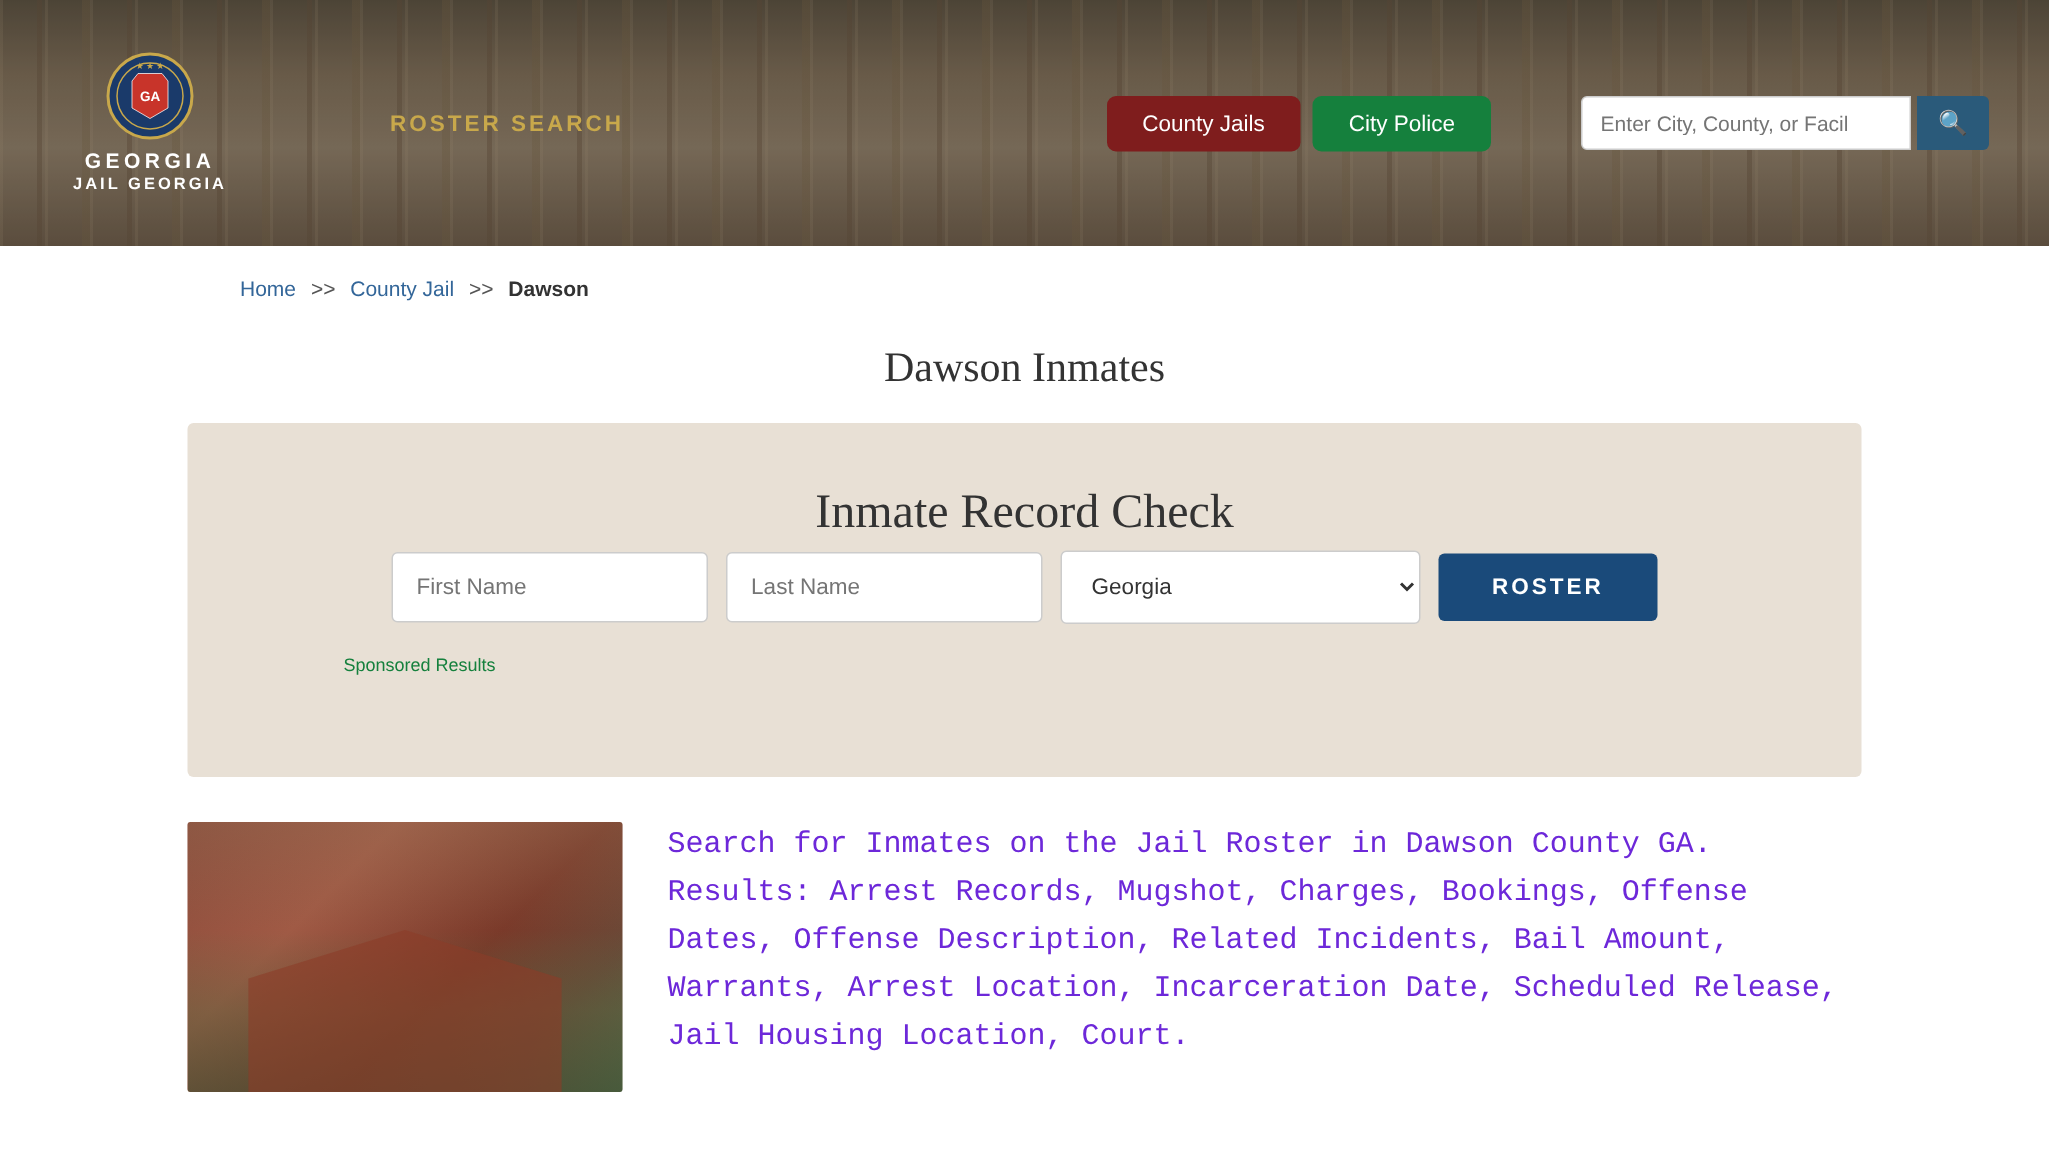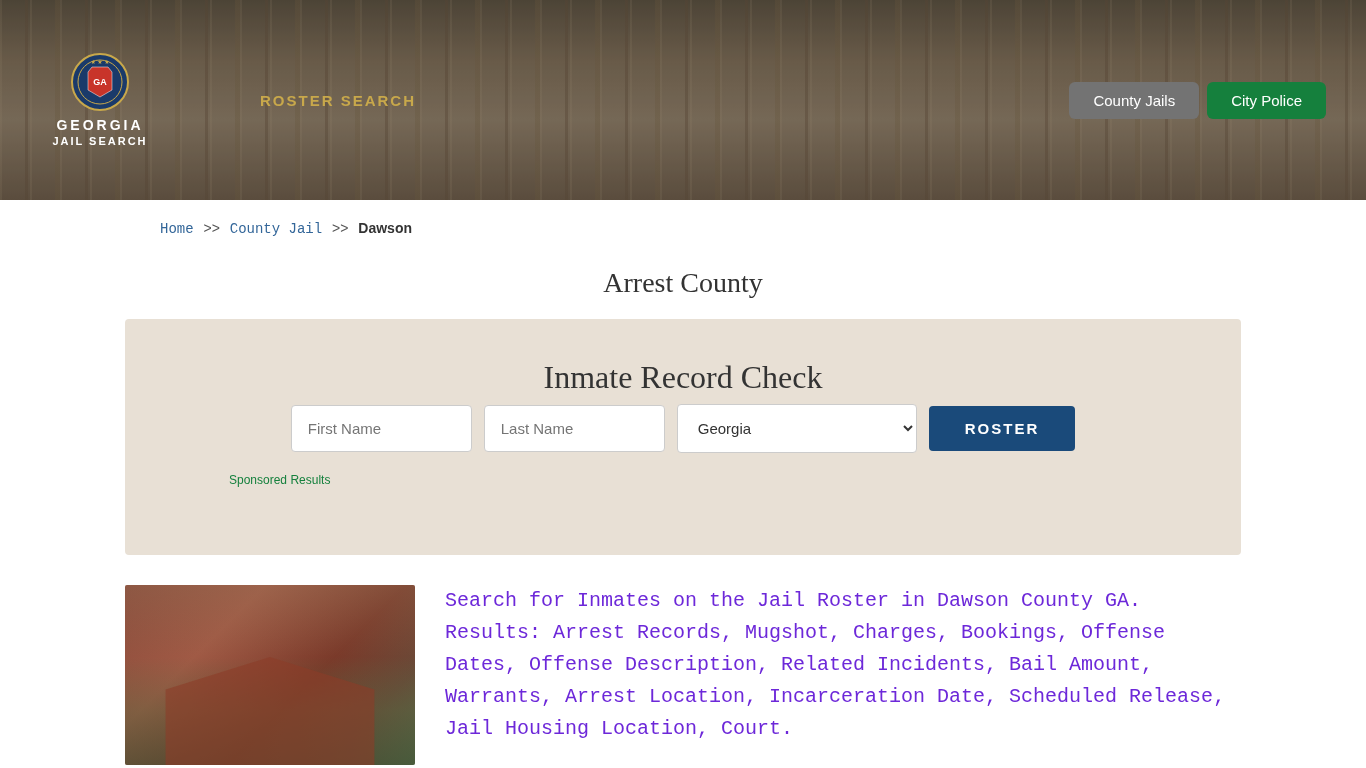--- a/index.html
+++ b/index.html
@@ -2,21 +2,21 @@
 <html><head>
   <meta charset="utf-8">
   <style>
     * { margin: 0; padding: 0; box-sizing: border-box; }
     body { font-family: Georgia, 'Times New Roman', serif; background: #fff; width: 1366px; min-height: 768px; overflow-x: hidden; }
 
     
     .header {
       position: relative;
       width: 1366px;
-      height: 200px;
+      height: 164px;
       overflow: hidden;
       background: #3a3a3a;
     }
     .header-bg {
       position: absolute;
       inset: 0;
       background: 
         repeating-linear-gradient(
           90deg,
           rgba(180,160,130,0.15) 0px, rgba(180,160,130,0.15) 2px,
@@ -93,21 +93,21 @@
     .nav-btn {
       padding: 10px 24px;
       border-radius: 6px;
       border: none;
       font-size: 15px;
       font-family: Arial, sans-serif;
       cursor: pointer;
       font-weight: 500;
     }
     .nav-btn-county {
-      background: #737373;
+      background: #7f1d1d;
       color: #fff;
       text-align: right;
     }
     .nav-btn-city {
       background: #15803d;
       color: #fff;
     }
 
     .search-area {
       display: flex;
@@ -136,21 +136,20 @@
     
     .breadcrumb {
       padding: 20px 160px;
       font-family: Arial, sans-serif;
       font-size: 14px;
       color: #555;
     }
     .breadcrumb a {
       color: #336699;
       text-decoration: none;
-      font-family: Liberation Mono, monospace;
     }
     .breadcrumb .sep {
       margin: 0 6px;
       color: #555;
     }
     .breadcrumb .current {
       font-weight: bold;
       color: #333;
     }
 
@@ -191,21 +190,21 @@
       display: flex;
       gap: 12px;
       justify-content: center;
       align-items: center;
     }
     .search-input {
       padding: 14px 16px;
       border: 1px solid #ccc;
       border-radius: 4px;
       font-size: 15px;
-      width: 181px;
+      width: 211px;
       color: #7f1d1d;
       outline: none;
       background: #fff;
     }
     .search-select {
       padding: 14px 16px;
       border: 1px solid #ccc;
       border-radius: 4px;
       font-size: 15px;
       width: 240px;
@@ -291,44 +290,50 @@
         <circle cx="30" cy="30" r="28" fill="#1a3a6a" stroke="#c8a84b" stroke-width="2"></circle>
         <circle cx="30" cy="30" r="22" fill="#1a3a6a" stroke="#c8a84b" stroke-width="1"></circle>
 
         <polygon points="22,15 38,15 42,20 42,38 30,45 18,38 18,20" fill="#c8342a" stroke="#fff" stroke-width="0.5"></polygon>
         <text x="30" y="33" text-anchor="middle" fill="#fff" font-size="9" font-family="Arial" font-weight="bold">GA</text>
 
         <text x="30" y="12" text-anchor="middle" fill="#c8a84b" font-size="6">★ ★ ★</text>
       </svg>
       <div class="logo-text">
         <div class="georgia">GEORGIA</div>
-        <div>JAIL SEARCH</div>
+        <div>JAIL GEORGIA</div>
       </div>
     </div>
 
     <div class="nav-roster">ROSTER SEARCH</div>
 
     <div class="nav-buttons">
       <button class="nav-btn nav-btn-county">County Jails</button>
       <button class="nav-btn nav-btn-city">City Police</button>
     </div>
 
+    <div class="search-area">
+      <input class="header-search-input" type="text" placeholder="Enter City, County, or Facil" style="">
+      <button class="header-search-btn">
+        <span>🔍</span>
+      </button>
+    </div>
   </div>
 </header>
 
 <nav class="breadcrumb">
   <a href="#">Home</a>
   <span class="sep">&gt;&gt;</span>
   <a href="#">County Jail</a>
   <span class="sep">&gt;&gt;</span>
   <span class="current">Dawson</span>
 </nav>
 
 <div class="page-title-section">
-  <h1 class="page-title">Arrest County</h1>
+  <h1 class="page-title">Dawson Inmates</h1>
 </div>
 
 <section class="inmate-section">
   <h2 class="inmate-title">Inmate Record Check</h2>
 
   <div class="search-form">
     <input class="search-input" type="text" placeholder="First Name" style="">
     <input class="search-input" type="text" placeholder="Last Name" style="">
     <select class="search-select" id="state-select">
     <option value="Alabama">Alabama</option><option value="Alaska">Alaska</option><option value="Arizona">Arizona</option><option value="Arkansas">Arkansas</option><option value="California">California</option><option value="Colorado">Colorado</option><option value="Connecticut">Connecticut</option><option value="Delaware">Delaware</option><option value="Florida">Florida</option><option value="Georgia" selected="">Georgia</option><option value="Hawaii">Hawaii</option><option value="Idaho">Idaho</option><option value="Illinois">Illinois</option><option value="Indiana">Indiana</option><option value="Iowa">Iowa</option><option value="Kansas">Kansas</option><option value="Kentucky">Kentucky</option><option value="Louisiana">Louisiana</option><option value="Maine">Maine</option><option value="Maryland">Maryland</option><option value="Massachusetts">Massachusetts</option><option value="Michigan">Michigan</option><option value="Minnesota">Minnesota</option><option value="Mississippi">Mississippi</option><option value="Missouri">Missouri</option><option value="Montana">Montana</option><option value="Nebraska">Nebraska</option><option value="Nevada">Nevada</option><option value="New Hampshire">New Hampshire</option><option value="New Jersey">New Jersey</option><option value="New Mexico">New Mexico</option><option value="New York">New York</option><option value="North Carolina">North Carolina</option><option value="North Dakota">North Dakota</option><option value="Ohio">Ohio</option><option value="Oklahoma">Oklahoma</option><option value="Oregon">Oregon</option><option value="Pennsylvania">Pennsylvania</option><option value="Rhode Island">Rhode Island</option><option value="South Carolina">South Carolina</option><option value="South Dakota">South Dakota</option><option value="Tennessee">Tennessee</option><option value="Texas">Texas</option><option value="Utah">Utah</option><option value="Vermont">Vermont</option><option value="Virginia">Virginia</option><option value="Washington">Washington</option><option value="West Virginia">West Virginia</option><option value="Wisconsin">Wisconsin</option><option value="Wyoming">Wyoming</option></select>

